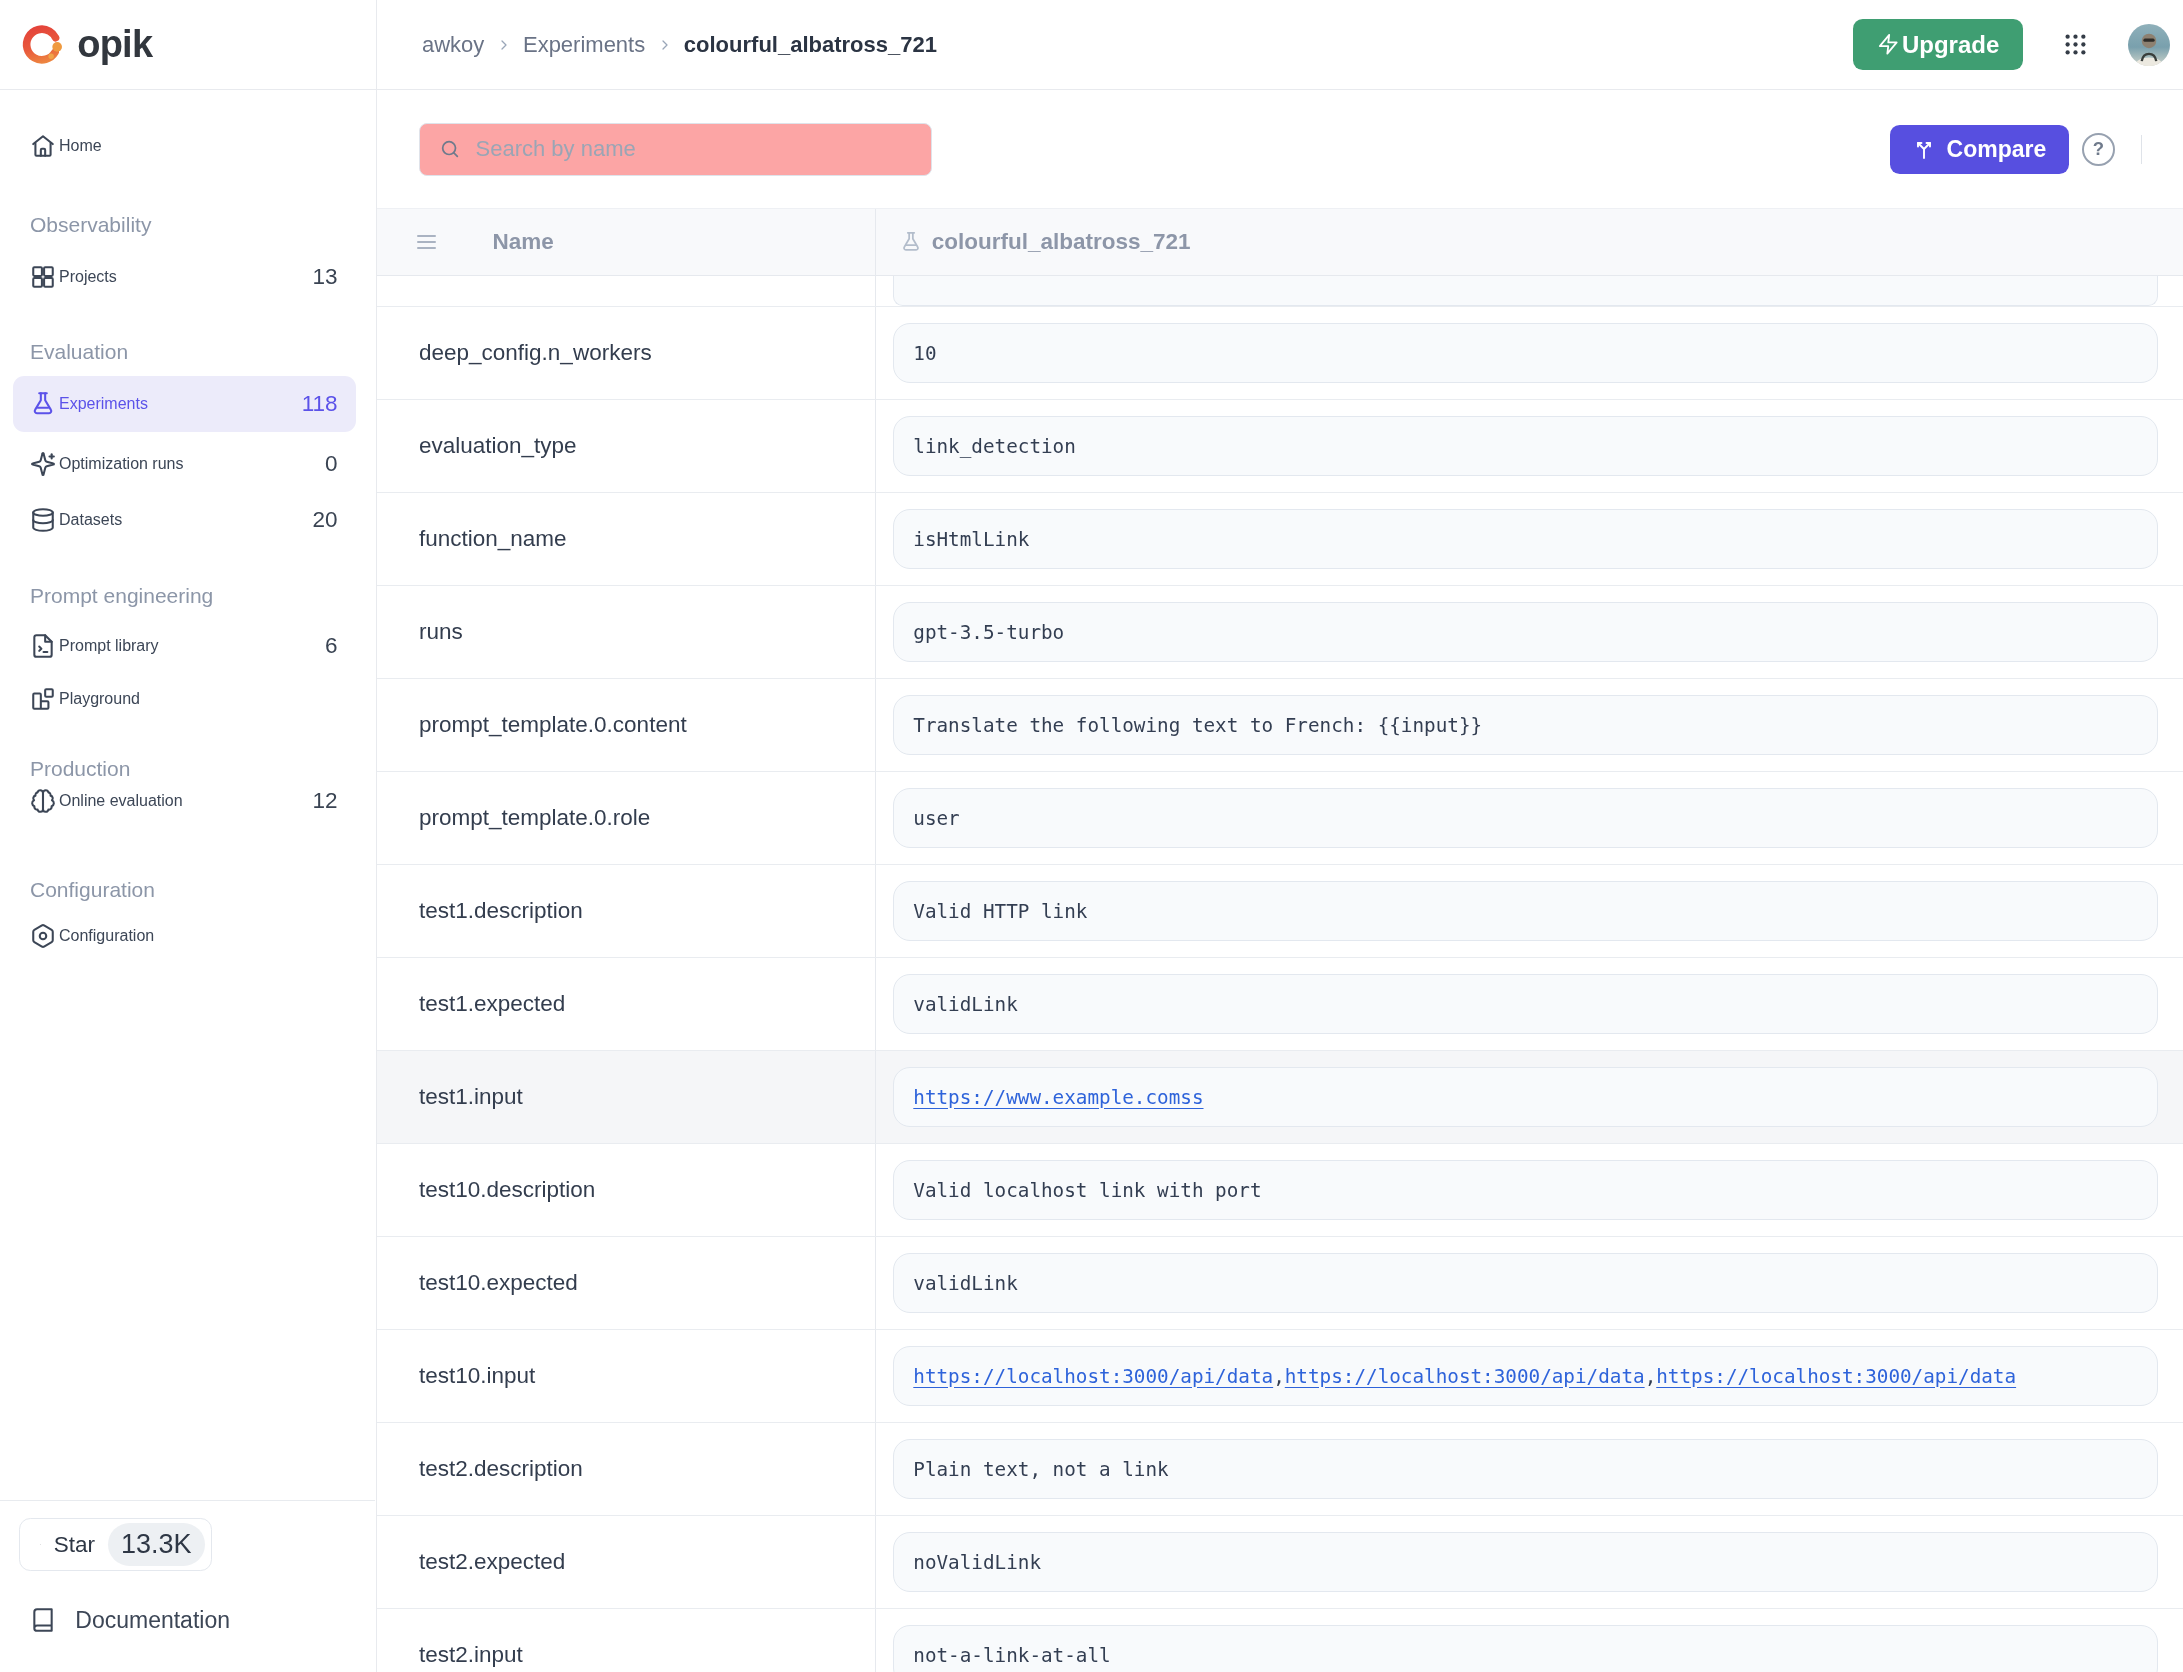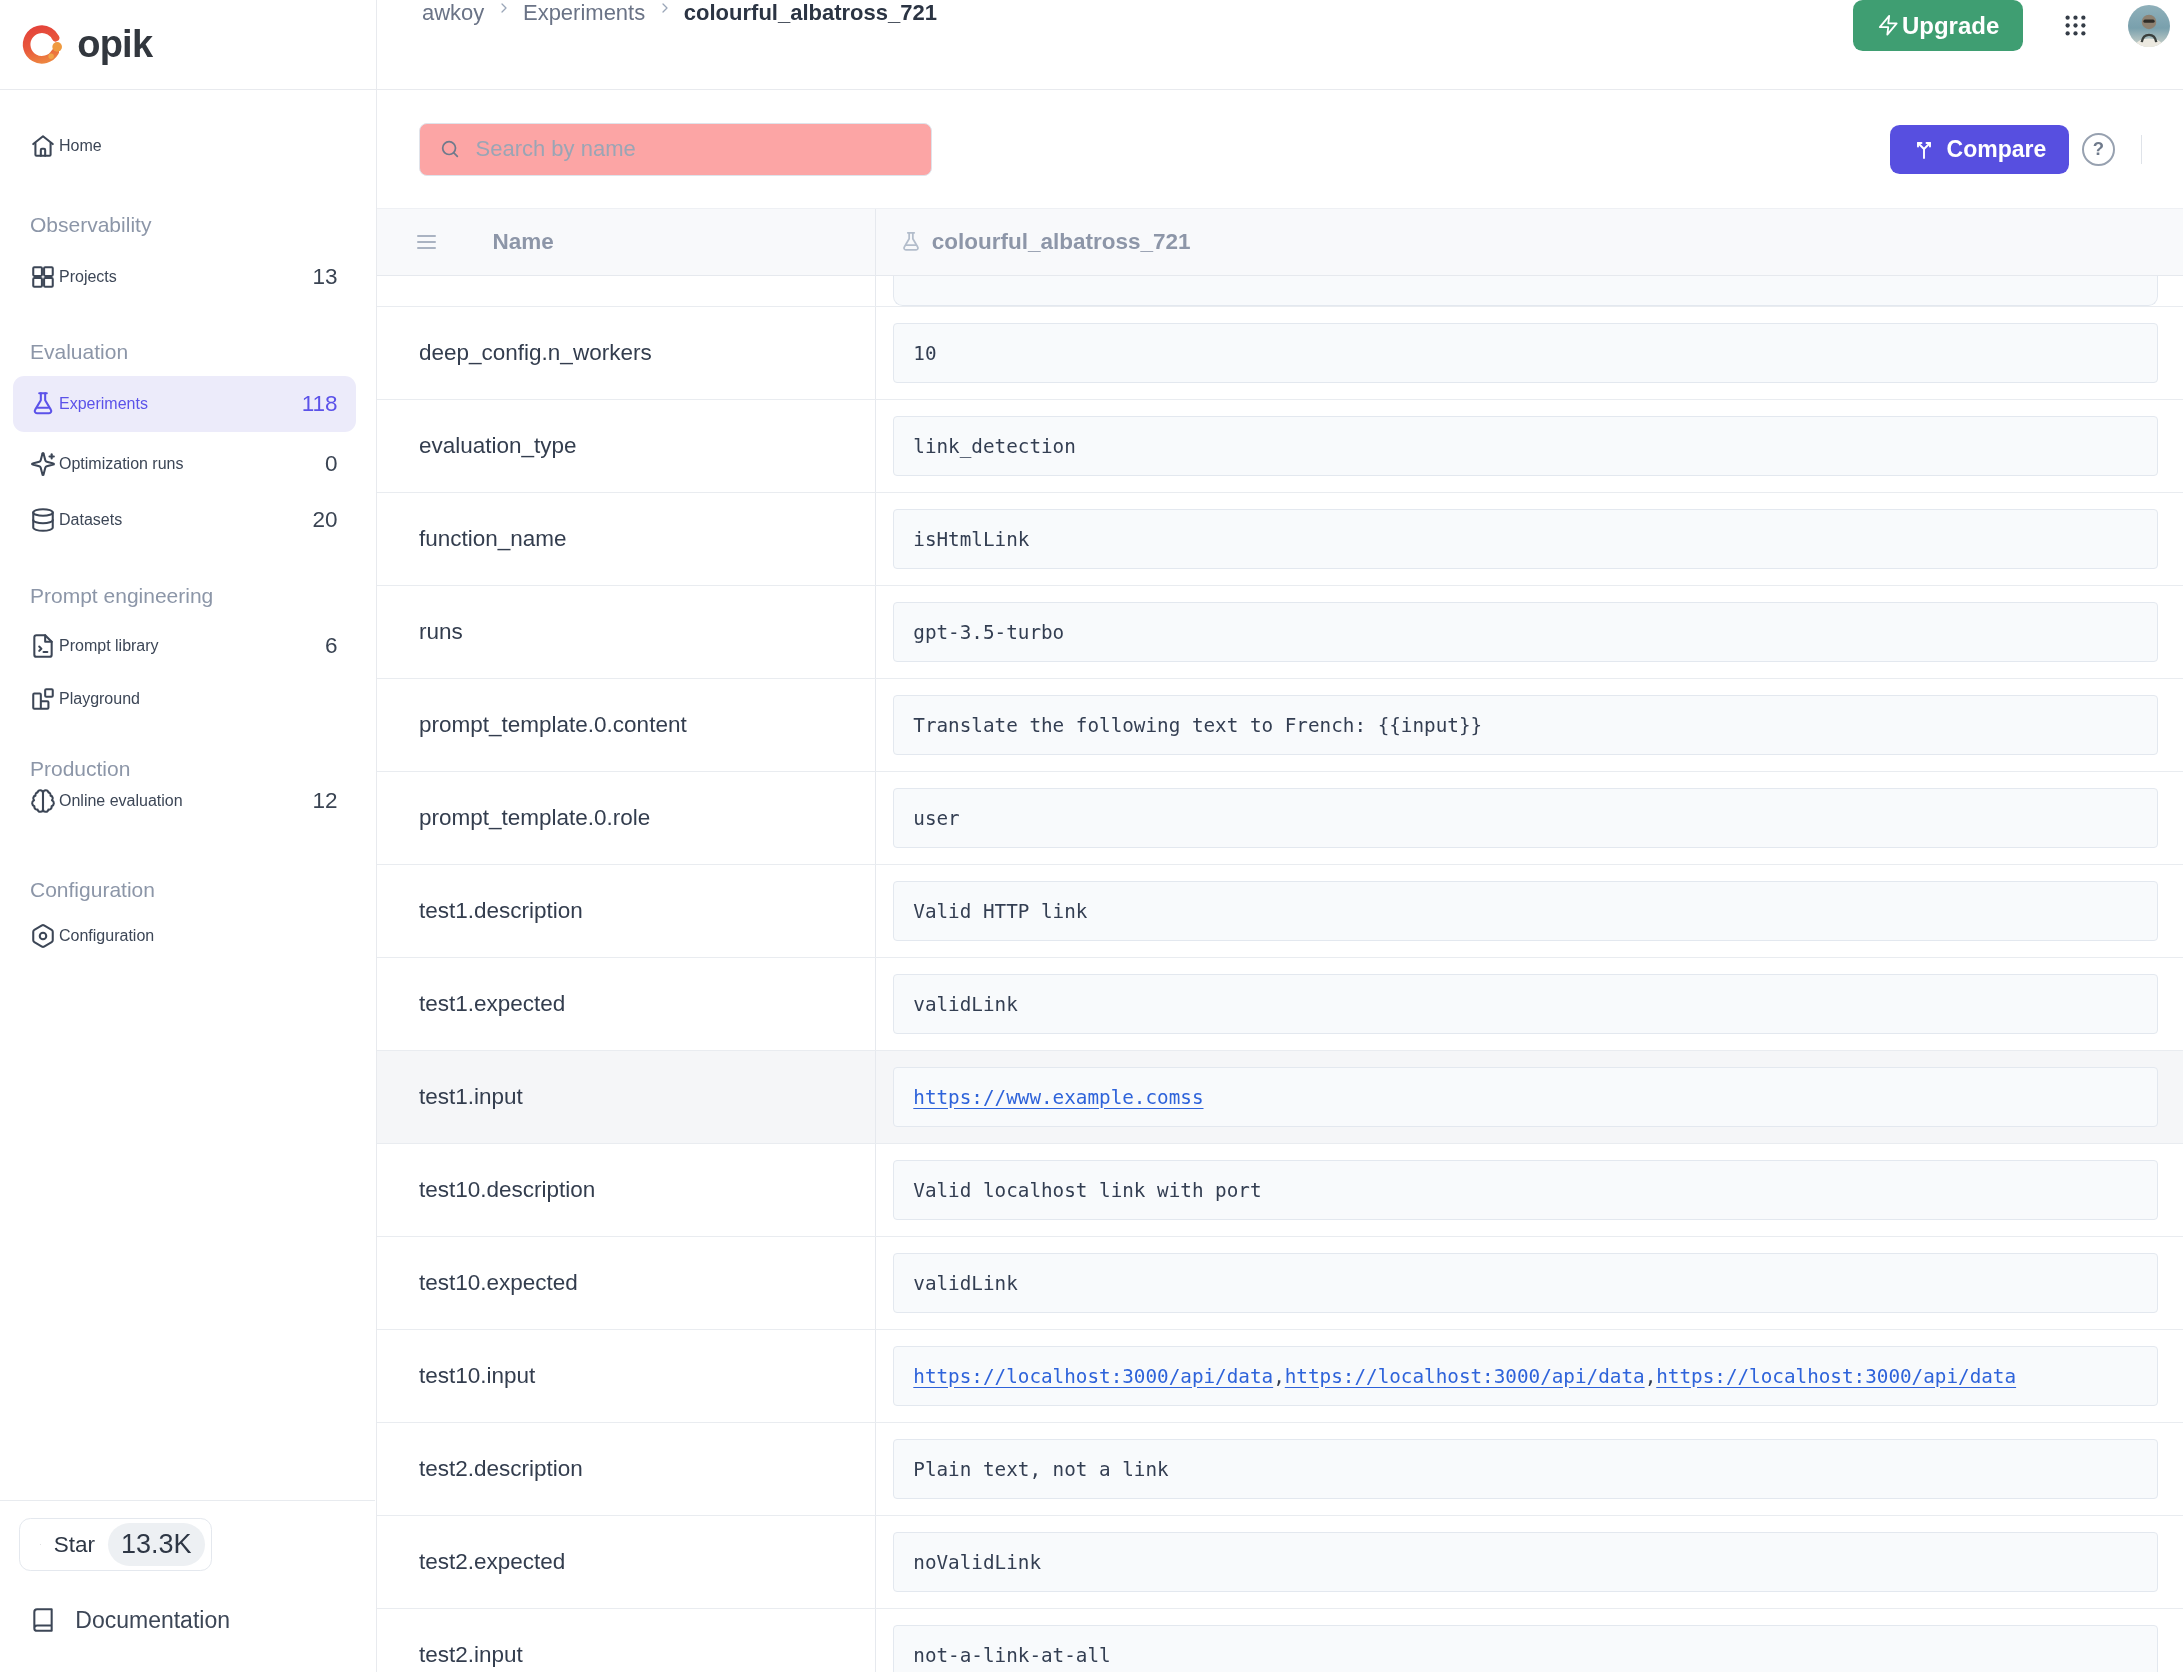--- a/index.html
+++ b/index.html
@@ -23,21 +23,21 @@
   .star-btn{position:absolute;left:18.5px;top:17px;width:193px;height:53px;border:1.2px solid #e4e8ee;border-radius:11.3px;
             background:#fff;display:flex;align-items:center;cursor:pointer;box-sizing:border-box;}
   .star-btn svg{width:27px;height:27px;margin-left:14.5px;}
   .star-btn .star-lbl{margin-left:13px;font-size:22.5px;color:#2e3745;}
   .star-badge{margin-left:13px;background:#edf0f3;border-radius:804px;padding:5.6px 13px;font-size:27px;color:#2e3745;}
   .docs-item{position:absolute;left:13px;top:94px;right:20px;height:50px;display:flex;align-items:center;cursor:pointer;}
   .docs-item svg{width:26px;height:26px;margin-left:17px;stroke:#3c4656;}
   .docs-item .lbl{margin-left:19.3px;font-size:23px;color:#3c4656;}
   
   .main{position:absolute;left:377px;top:0;width:1807px;height:1673px;}
-  .topbar{height:90px;border-bottom:0.8px solid #e8eaee;display:flex;align-items:flex-start;
+  .topbar{height:90px;border-bottom:0.8px solid #e8eaee;display:flex;align-items:center;
           padding:0 13.7px 0 45px;box-sizing:border-box;}
   .crumb{font-size:22px;color:#6a7386;}
   .crumb.current{color:#2b3443;font-weight:700;}
   .crumb-sep{margin:0 11.3px;display:flex;align-items:center;}
   .crumb-sep svg{width:16px;height:16px;stroke:#9aa6b8;}
   .top-right{margin-left:auto;display:flex;align-items:center;gap:39px;}
   .upgrade-btn{height:51px;padding:0 24px;border:none;border-radius:9.7px;background:#3f9e72;color:#fff;
                font-size:24px;font-weight:700;display:flex;align-items:center;gap:2px;cursor:pointer;
                font-family:"Liberation Sans",sans-serif;}
   .upgrade-btn svg{width:22.5px;height:22.5px;stroke:#fff;}
@@ -71,21 +71,21 @@
   .menu-icon{display:flex;flex-direction:column;gap:4px;}
   .menu-icon i{display:block;width:18.5px;height:2px;background:#aab3c2;border-radius:1.6px;}
   .th-val svg{width:22px;height:22px;stroke:#b3bdcb;}
   .t-row{display:flex;height:93px;border-bottom:0.8px solid #e9ecf0;box-sizing:border-box;background:#fff;}
   .t-row.highlighted{background:#f5f6f8;}
   .t-row.partial{height:31px;}
   .t-name{width:499px;flex:0 0 auto;border-right:0.8px solid #e6e9ee;display:flex;align-items:center;
           padding-left:42px;box-sizing:border-box;font-size:22.5px;color:#333d4e;}
   .t-value{flex:1;box-sizing:border-box;}
   .t-row.partial .t-value{overflow:hidden;}
-  .v-box{margin:16px 26px 0 17px;height:60px;border:1.2px solid #e3e8ef;border-radius:4px;background:#f8fafc;
+  .v-box{margin:16px 26px 0 17px;height:60px;border:1.2px solid #e3e8ef;border-radius:17px;background:#f8fafc;
          display:flex;align-items:center;padding-left:19.3px;box-sizing:border-box;overflow:hidden;white-space:nowrap;}
   .t-row.partial .v-box{margin-top:-22.5px;height:52px;border-radius:0 0 9.7px 9.7px;border-top:none;}
   .v-text,.v-link{font-family:"DejaVu Sans Mono","Liberation Mono",monospace;font-size:19.3px;color:#333e52;}
   .v-link{color:#2e63da;text-decoration:underline;text-underline-offset:4px;cursor:pointer;}
   svg.ic{fill:none;stroke-width:1.9;stroke-linecap:round;stroke-linejoin:round;}
 </style>
 </head>
 <body>
 
 <div class="page">

